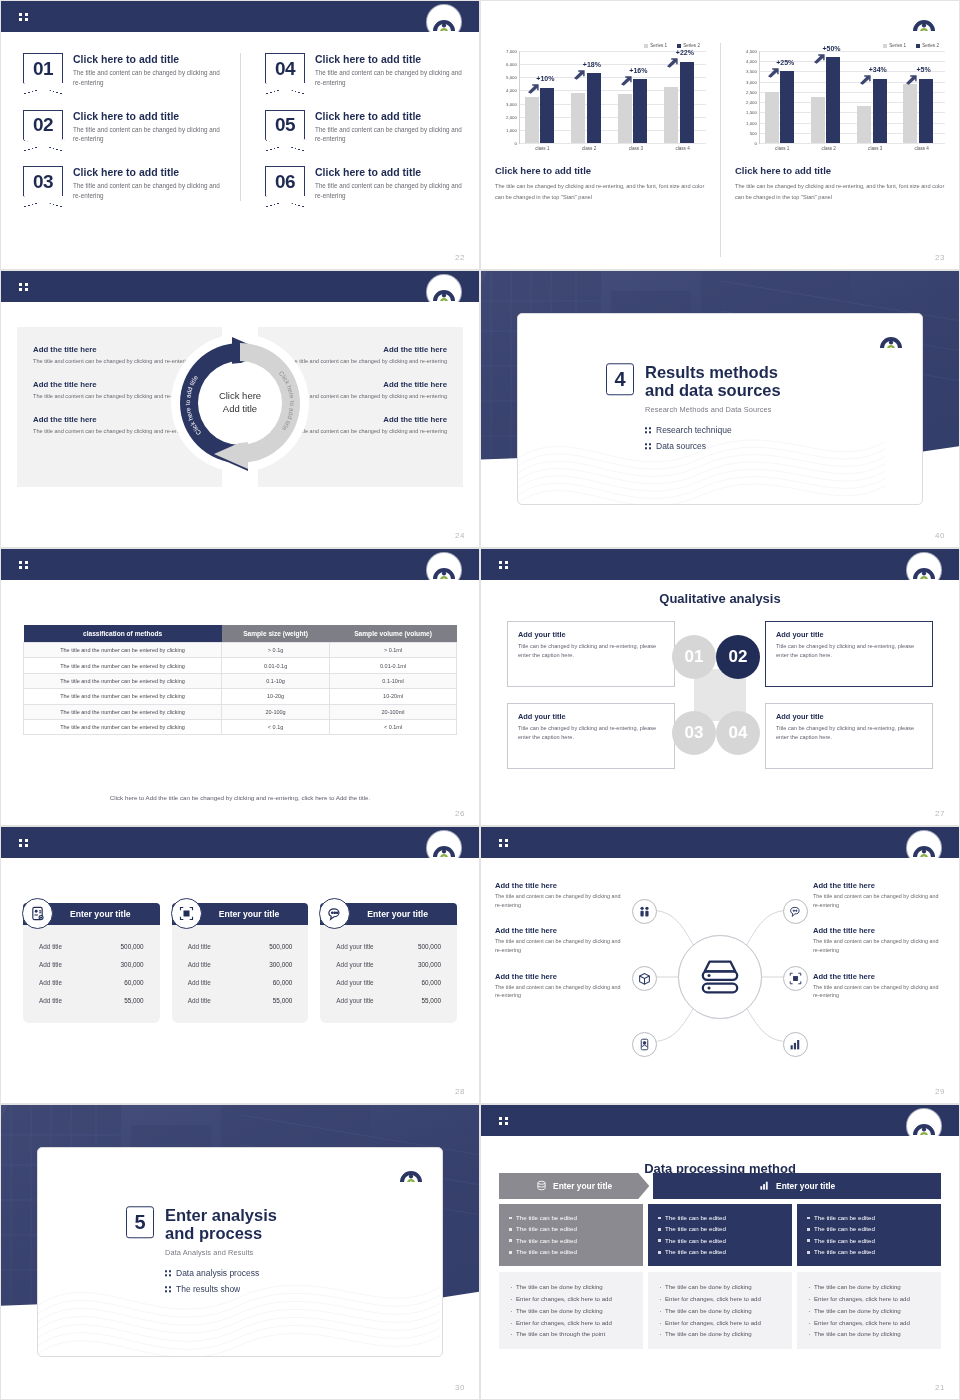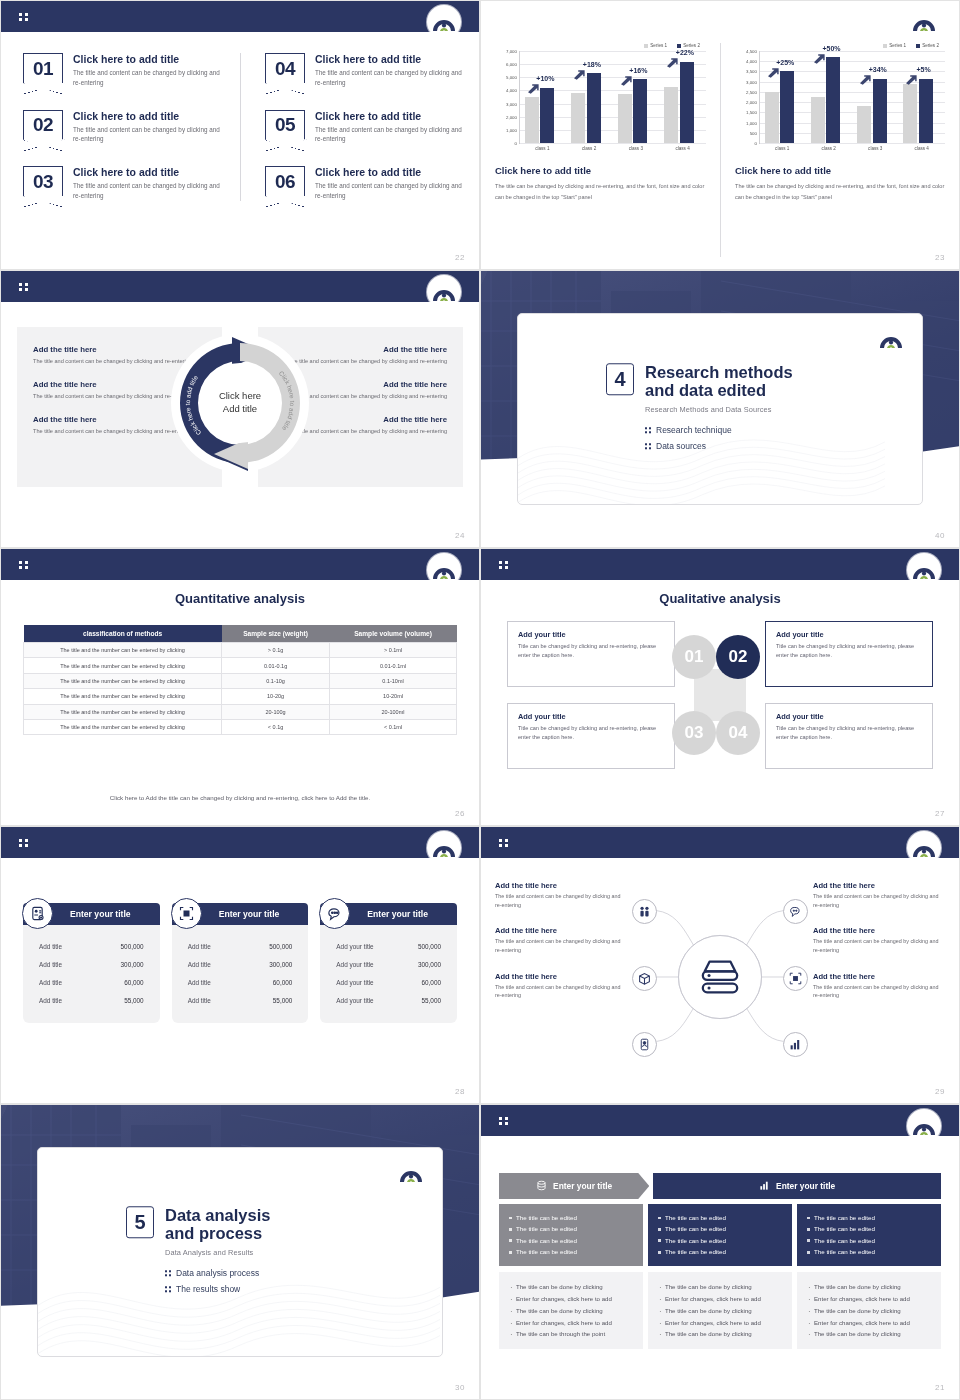--- a/index.html
+++ b/index.html
@@ -621,21 +621,21 @@
       <div class="logo" style="top:8px;right:14px;">
         <svg width="26" height="20" viewBox="0 0 26 20">
             <path d="M2 19 A11 11 0 0 1 24 19 L20 19 A7 7 0 0 0 6 19 Z" fill="#2b3663"></path>
             <path d="M9 19 A4.2 4.2 0 0 1 17 19 L14.2 19 A1.6 1.6 0 0 0 11.8 19 Z" fill="#8ab04a"></path>
             <circle cx="13" cy="13.4" r="2.1" fill="#2b3663"></circle>
           </svg>
       </div>
       <div class="div-content">
         <div class="div-num">4</div>
         <div>
-          <div class="div-title"><span>Research methods</span><br><span>and data edited</span></div>
+          <div class="div-title"><span>Results methods</span><br><span>and data sources</span></div>
           <div class="div-sub">Research Methods and Data Sources</div>
           <div class="div-list">
             <div class="div-li">
                 <span class="mdots">
                   <span class="cc">
                     <i></i>
                     <i></i>
                   </span>
                   <span class="cc">
                     <i></i>
@@ -680,21 +680,20 @@
         <span class="hdr-title">Research technique</span>
       </div>
     </div>
     <div class="logo">
       <svg width="26" height="20" viewBox="0 0 26 20">
           <path d="M2 19 A11 11 0 0 1 24 19 L20 19 A7 7 0 0 0 6 19 Z" fill="#2b3663"></path>
           <path d="M9 19 A4.2 4.2 0 0 1 17 19 L14.2 19 A1.6 1.6 0 0 0 11.8 19 Z" fill="#8ab04a"></path>
           <circle cx="13" cy="13.4" r="2.1" fill="#2b3663"></circle>
         </svg>
     </div>
-    <div class="ctr-title">Quantitative analysis</div>
     <table class="qtable">
       <thead>
           <tr>
         <th class="c0">classification of methods</th>
         <th class="c1">Sample size (weight)</th>
         <th class="c2">Sample volume (volume)</th>
       </tr>
         </thead>
       <tbody id="qtbody">
           <tr>
@@ -1053,21 +1052,21 @@
       <div class="logo" style="top:8px;right:14px;">
         <svg width="26" height="20" viewBox="0 0 26 20">
             <path d="M2 19 A11 11 0 0 1 24 19 L20 19 A7 7 0 0 0 6 19 Z" fill="#2b3663"></path>
             <path d="M9 19 A4.2 4.2 0 0 1 17 19 L14.2 19 A1.6 1.6 0 0 0 11.8 19 Z" fill="#8ab04a"></path>
             <circle cx="13" cy="13.4" r="2.1" fill="#2b3663"></circle>
           </svg>
       </div>
       <div class="div-content">
         <div class="div-num">5</div>
         <div>
-          <div class="div-title"><span>Data analysis</span><br><span>and process</span></div>
+          <div class="div-title"><span>Enter analysis</span><br><span>and process</span></div>
           <div class="div-sub">Data Analysis and Results</div>
           <div class="div-list">
             <div class="div-li">
                 <span class="mdots">
                   <span class="cc">
                     <i></i>
                     <i></i>
                   </span>
                   <span class="cc">
                     <i></i>
@@ -1112,20 +1111,21 @@
         <span class="hdr-title">Data analysis process</span>
       </div>
     </div>
     <div class="logo">
       <svg width="26" height="20" viewBox="0 0 26 20">
           <path d="M2 19 A11 11 0 0 1 24 19 L20 19 A7 7 0 0 0 6 19 Z" fill="#2b3663"></path>
           <path d="M9 19 A4.2 4.2 0 0 1 17 19 L14.2 19 A1.6 1.6 0 0 0 11.8 19 Z" fill="#8ab04a"></path>
           <circle cx="13" cy="13.4" r="2.1" fill="#2b3663"></circle>
         </svg>
     </div>
+    <div class="ctr-title" style="top:56px">Data processing method</div>
     <div class="pm-head">
       <div class="pm-h1">
         <span>
           <svg width="11" height="11" viewBox="0 0 16 16" fill="none" stroke="#fff" stroke-width="1.3">
               <ellipse cx="8" cy="4" rx="5.2" ry="2.2"></ellipse>
               <path d="M2.8 4 V12 a5.2 2.2 0 0 0 10.4 0 V4"></path>
               <path d="M2.8 8 a5.2 2.2 0 0 0 10.4 0"></path>
             </svg>
         </span>
         <span>Enter your title</span>

